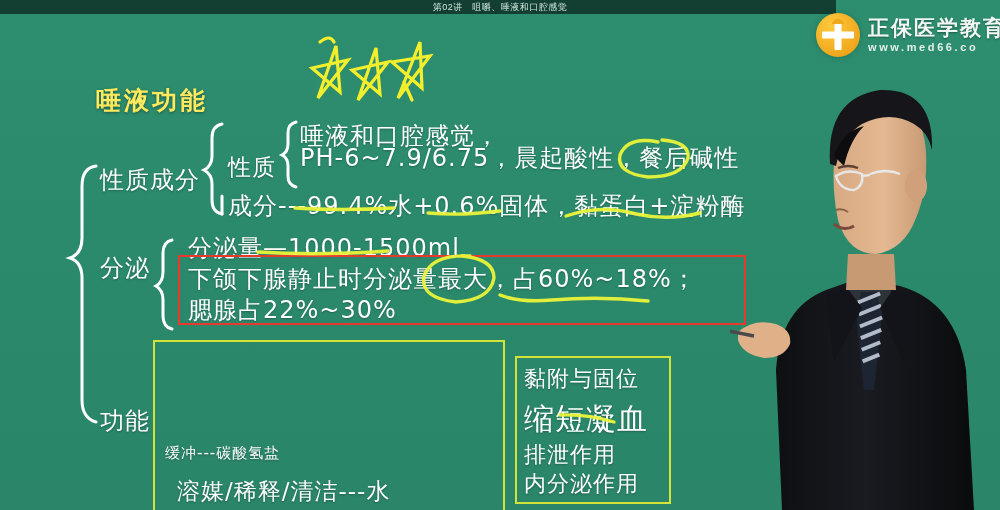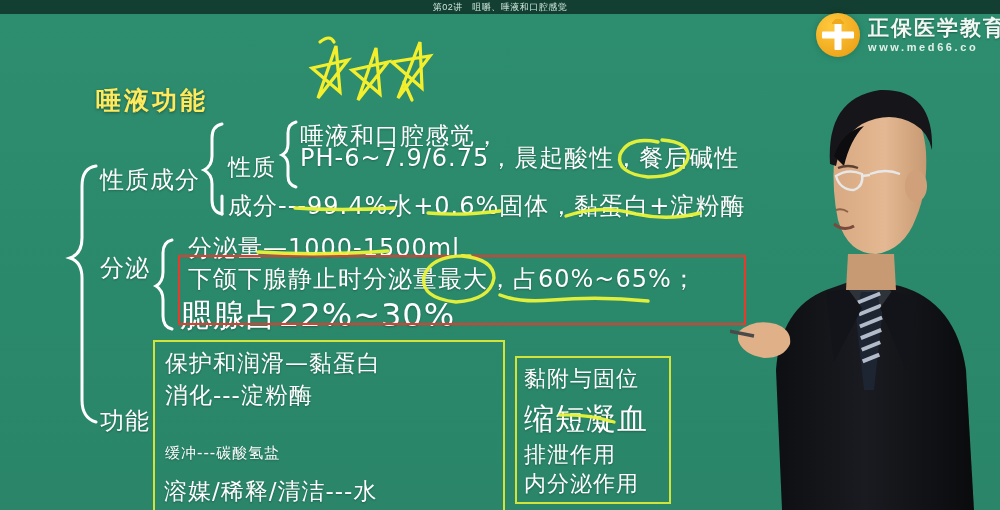--- a/index.html
+++ b/index.html
@@ -6,21 +6,21 @@
   body{
     width:1000px;height:510px;overflow:hidden;
     background:#2b8a6b;
     font-family:"Liberation Sans","DejaVu Sans",sans-serif;
     position:relative;
   }
   #stage{position:relative;width:1000px;height:510px;overflow:hidden;
          background:linear-gradient(180deg,#2d8e6f 0%,#2b8a6b 45%,#2a8569 100%);}
 
   
-  .topbar{position:absolute;left:0;top:0;width:1000px;height:14px;
+  .topbar{position:absolute;left:0;top:0;width:836px;height:14px;
           background:#123f31;z-index:40;}
   .topbar-title{position:absolute;left:0;top:0;width:1000px;height:14px;
           line-height:14px;text-align:center;color:#cfe6dc;font-size:9px;
           letter-spacing:.5px;white-space:nowrap;}
 
   
   .logo{position:absolute;right:-6px;top:12px;height:46px;display:flex;
         align-items:center;gap:8px;z-index:45;}
   .logo-mark{width:44px;height:44px;border-radius:50%;
         background:radial-gradient(circle at 35% 30%,#ffc93c 0%,#f0a81d 70%,#d9930f 100%);
@@ -197,27 +197,25 @@
   <div class="hw" style="left:300px;top:142px;font-size:24px;text-align:center;">
     <span>PH-6~7.9/6.75，晨起酸性，</span><span>餐后碱性</span>
   </div>
 
   <div class="hw" style="left:228px;top:190px;font-size:24px;">
     <span>成分---</span><span>99.4%水</span><span>+0.6%固体</span><span>，</span><span>黏蛋白+淀粉酶</span>
   </div>
 
   <div class="hw" style="left:188px;top:232px;font-size:24px;">分泌量—1000-1500ml</div>
   <div class="hw" style="left:188px;top:263px;font-size:24px;">
-    <span>下颌下腺静止时分泌量</span><span>最大</span><span>，</span><span>占60%~65%；</span>
-  </div>
-  <div class="hw" style="left:180px;top:294px;font-size:32px;">腮腺占22%~30%</div>
-
-  <div class="hw" style="left:165px;top:348px;font-size:23px;">保护和润滑—黏蛋白</div>
-  <div class="hw" style="left:165px;top:380px;font-size:23px;">消化---淀粉酶</div>
+    <span>下颌下腺静止时分泌量</span><span>最大</span><span>，</span><span>占60%~18%；</span>
+  </div>
+  <div class="hw" style="left:188px;top:294px;font-size:24px;">腮腺占22%~30%</div>
+
   <div class="hw" style="left:165px;top:444px;font-size:15px;">缓冲---碳酸氢盐</div>
-  <div class="hw" style="left:164px;top:476px;font-size:23px;text-align:center;">溶媒/稀释/清洁---水</div>
+  <div class="hw" style="left:177px;top:476px;font-size:23px;text-align:center;">溶媒/稀释/清洁---水</div>
 
   <div class="hw" style="left:524px;top:364px;font-size:22px;">黏附与固位</div>
   <div class="hw" style="left:524px;top:399px;font-size:30px;">缩短凝血</div>
   <div class="hw" style="left:524px;top:434px;font-size:22px;margin-top:6px;">排泄作用</div>
   <div class="hw" style="left:524px;top:469px;font-size:22px;">内分泌作用</div>
 
 </div>
 
 </body></html>

